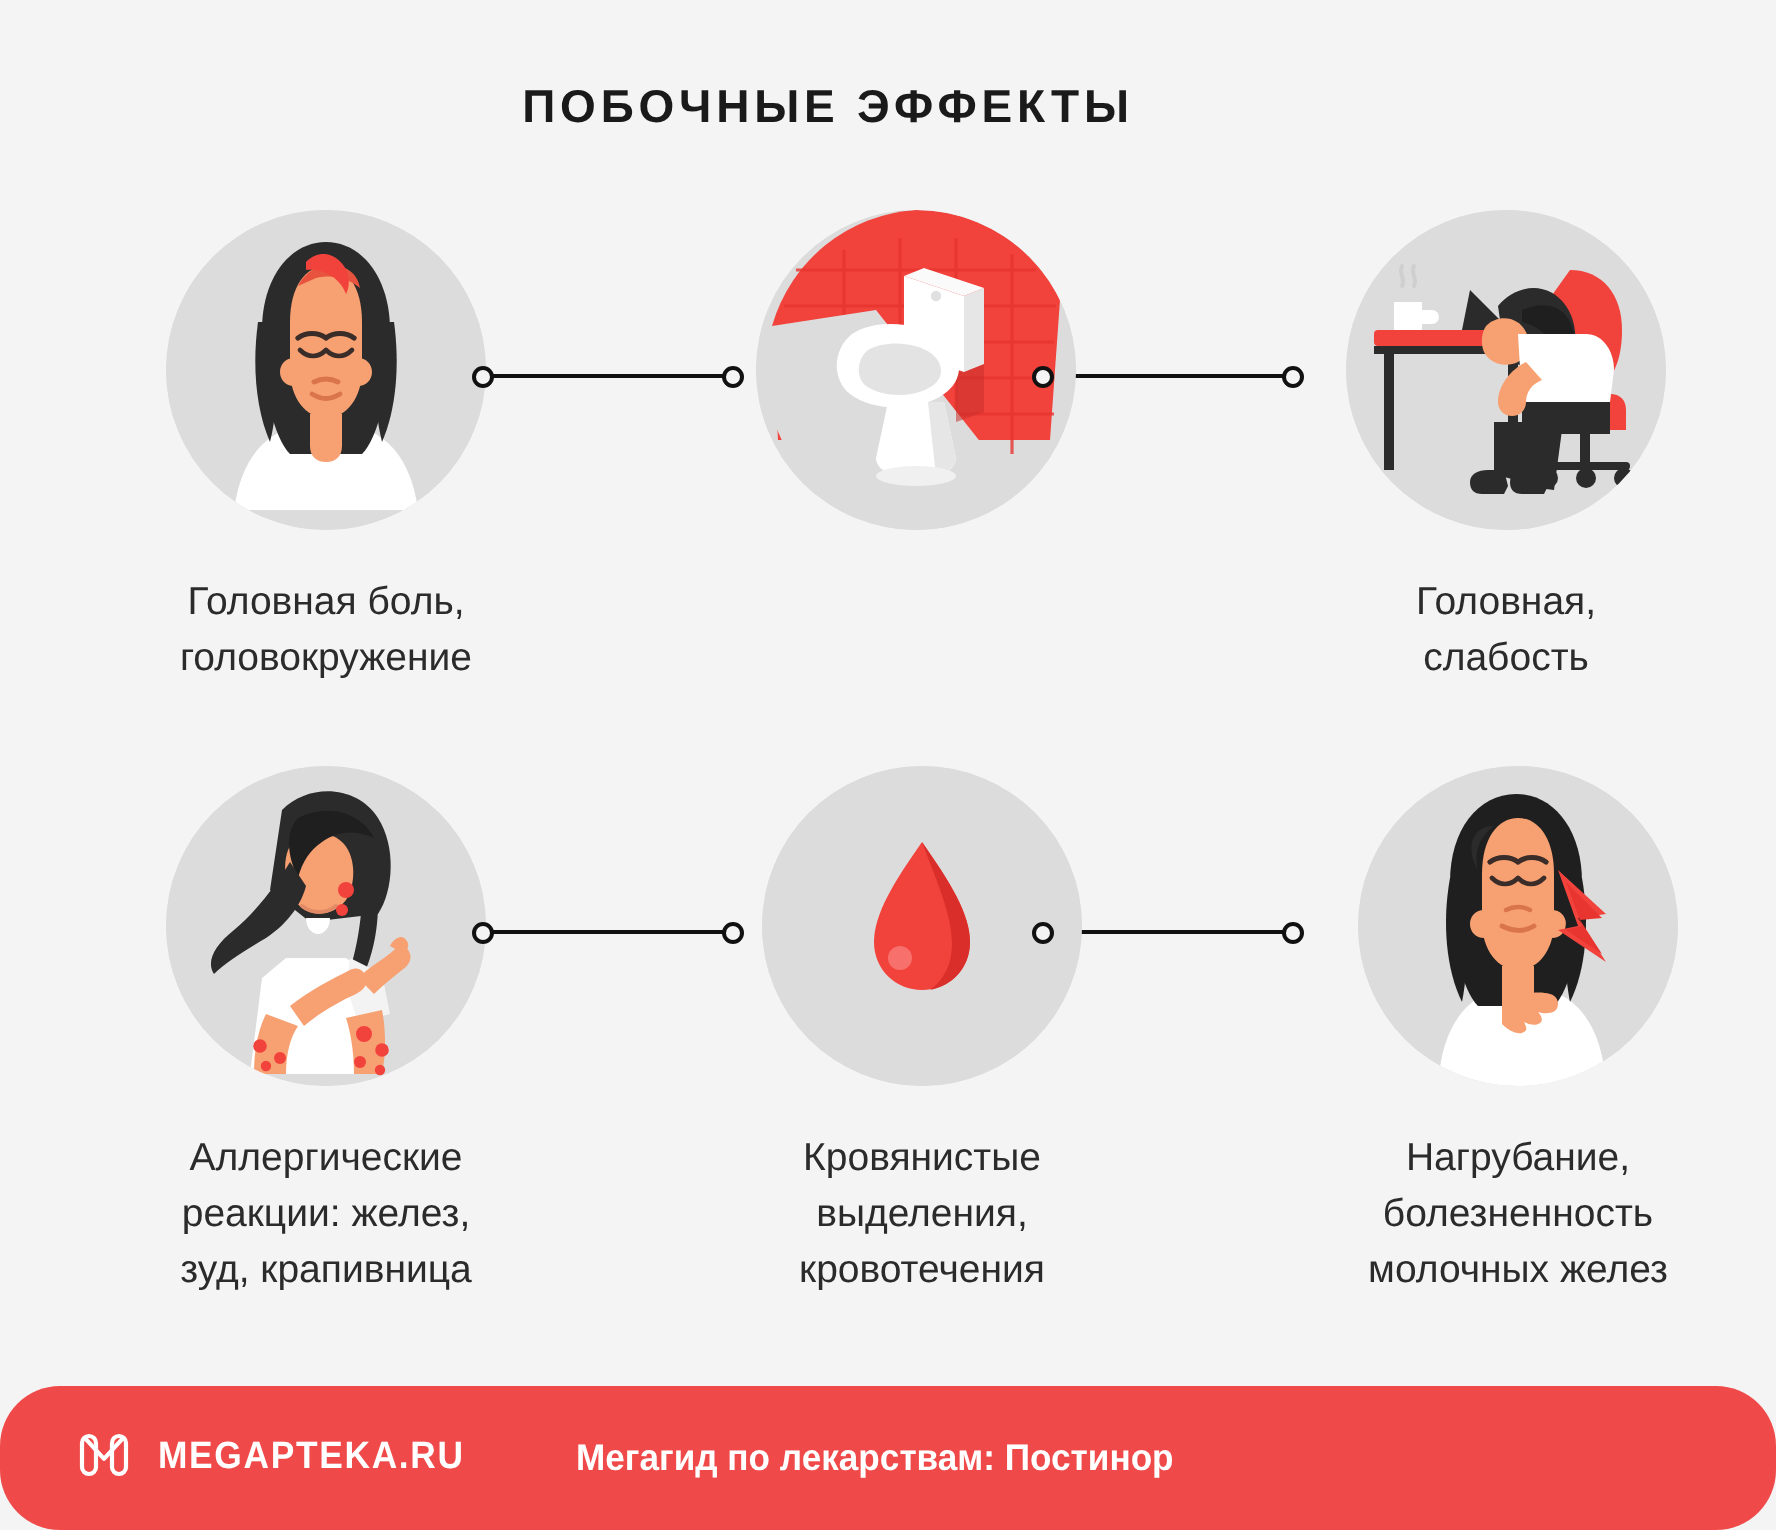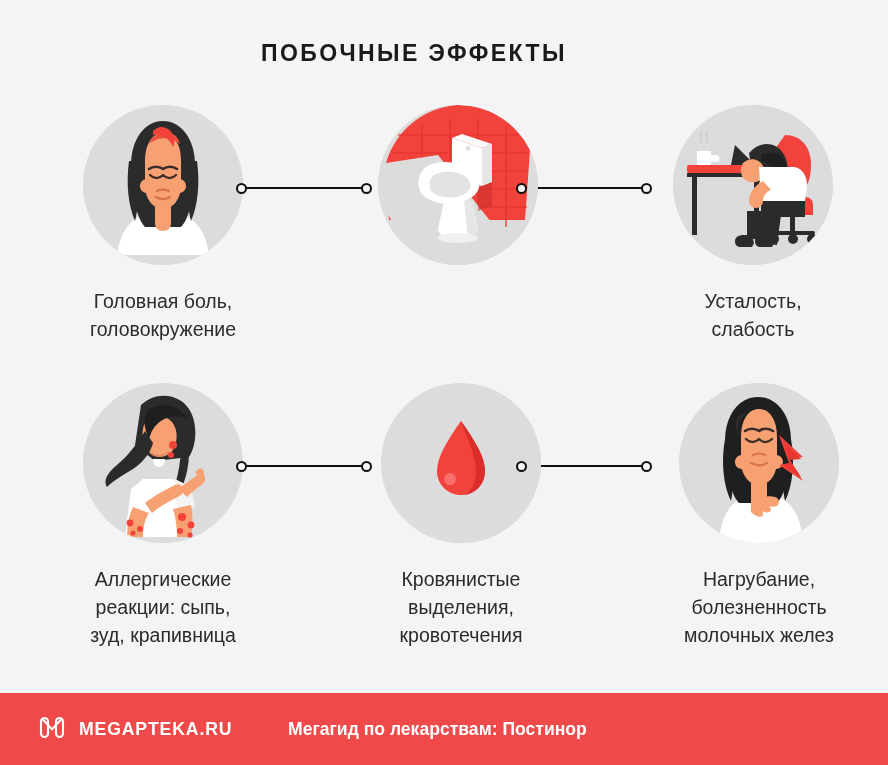--- a/index.html
+++ b/index.html
@@ -114,20 +114,21 @@
   
   .footer {
     position: absolute;
     left: 0;
     bottom: 0;
     width: 888px;
     height: 72px;
     background: #ef4a49;
     display: flex;
     align-items: center;
+    border-radius: 30px;
   }
   .footer-logo-mark {
     margin-left: 37px;
     width: 30px;
     height: 30px;
     flex: none;
   }
   .footer-logo-mark svg { display: block; }
   .footer-brand {
     margin-left: 12px;
@@ -243,21 +244,21 @@
             <path d="M88 50c14-6 24 0 26 12 2 12-4 22-12 24 6-12 2-26-14-30z" fill="#1f1f1f"></path>
             <path d="M86 62h34c8 0 14 8 14 18l-2 16H88z" fill="#ffffff"></path>
             <path d="M88 96h44v16H88z" fill="#2b2b2b"></path>
             <path d="M74 106h22l-8 30-14-4z" fill="#2b2b2b"></path>
             <path d="M92 110h16l-4 30-16-2z" fill="#2b2b2b"></path>
             <path d="M90 76c-8 4-14 12-14 20 0 4 3 7 7 7s7-3 7-7c0-5 3-9 8-11z" fill="#f7a072"></path>
             <path d="M62 136c0-4 4-6 9-6h8l2 8-2 4H68c-4 0-6-2-6-6z" fill="#2b2b2b"></path>
             <path d="M82 136c0-4 4-6 9-6h8l2 8-2 4H88c-4 0-6-2-6-6z" fill="#2b2b2b"></path>
           </svg>
         </div>
-        <div class="caption">Усталость,
+        <div class="caption">Головная,
 слабость</div>
       </div>
     </div>
 
     <div class="row">
 
       <div class="connector c1">
         <span class="dot"></span>
         <span class="line"></span>
         <span class="dot"></span>
@@ -291,21 +292,21 @@
             <circle cx="57" cy="146" r="3" fill="#f2423c"></circle>
             <circle cx="50" cy="150" r="2.6" fill="#f2423c"></circle>
             <path d="M108 122c2 10 2 22 0 32H94c0-12-2-22-4-28z" fill="#f7a072"></path>
             <circle cx="99" cy="134" r="4" fill="#f2423c"></circle>
             <circle cx="108" cy="142" r="3.4" fill="#f2423c"></circle>
             <circle cx="97" cy="148" r="3" fill="#f2423c"></circle>
             <circle cx="107" cy="152" r="2.6" fill="#f2423c"></circle>
           </svg>
         </div>
         <div class="caption">Аллергические
-реакции: сыпь,
+реакции: желез,
 зуд, крапивница</div>
       </div>
 
       <div class="cell">
         <div class="icon-circle">
           <svg viewBox="0 0 160 160" xmlns="http://www.w3.org/2000/svg">
             <circle cx="80" cy="80" r="80" fill="#dcdcdc"></circle>
             <path d="M80 38c14 20 24 36 24 50 0 14-11 24-24 24s-24-10-24-24c0-14 10-30 24-50z" fill="#f2423c"></path>
             <path d="M80 38c14 20 24 36 24 50 0 13-9 22-20 24 7-5 11-13 11-23 0-15-8-32-15-51z" fill="#d92e29"></path>
             <circle cx="69" cy="96" r="6" fill="#f7706c"></circle>

